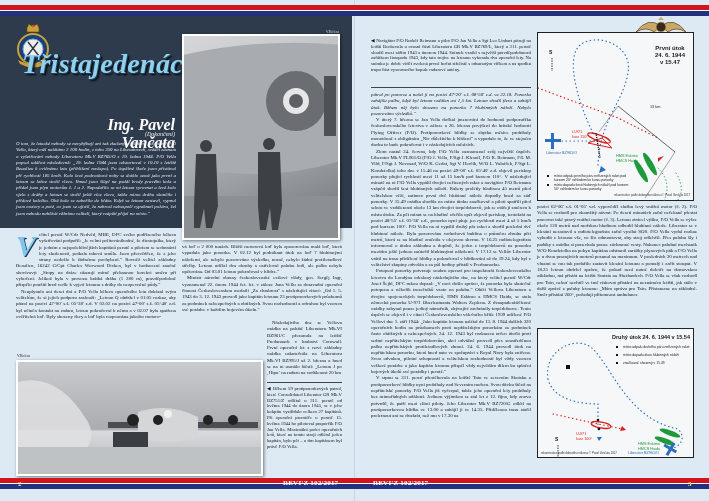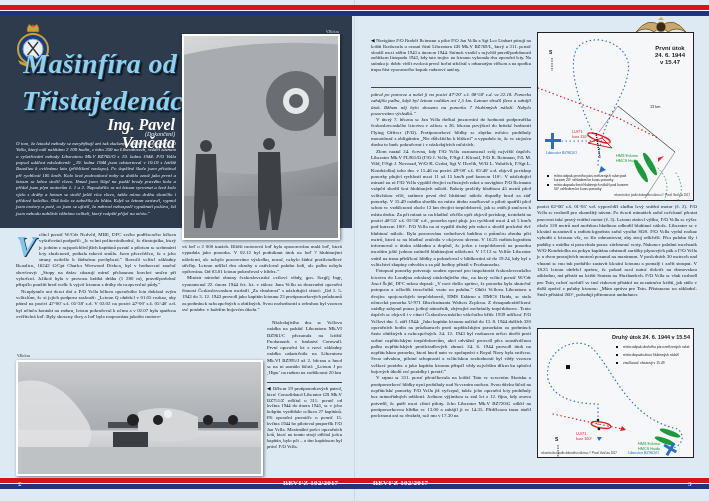--- a/index.html
+++ b/index.html
@@ -59,21 +59,20 @@
 <div class="header-panel">
   <svg class="crest" viewBox="0 0 40 50">
     <path d="M14 6 L16 2 L20 5 L24 2 L26 6 L26 10 L14 10 Z" fill="#c9a23a" stroke="#6b4b10" stroke-width="0.6"></path>
     <circle cx="20" cy="4" r="1.2" fill="#e44"></circle>
     <circle cx="20" cy="27" r="15" fill="#1b3f78" stroke="#c9a23a" stroke-width="2"></circle>
     <circle cx="20" cy="27" r="10" fill="#e9eef2" stroke="#7fa7d2" stroke-width="1"></circle>
     <path d="M14 34 L25 20 M26 34 L15 20" stroke="#333" stroke-width="1.4"></path>
     <path d="M5 38 Q20 46 35 38 L33 42 Q20 49 7 42 Z" fill="#c9a23a"></path>
   </svg>
   <div class="title">
-    <div>Mašinfíra od</div>
     <div>Třistajedenáctky</div>
   </div>
   <div class="author">Ing. Pavel Vančata</div>
   <div class="cont">(Dokončení)</div>
   <div class="intro">O tom, že letecké nehody se nevyhýbají ani tak zkušeným pilotům, jakým byl P/O Vella, který měl nalétáno 2 100 hodin, z toho 350 na Liberatorech, svědčí záznam o vyšetřování nehody Liberatoru Mk.V BZ765/O z 19. ledna 1944. P/O Vella popsal událost následovně: „19. ledna 1944 jsem odstartoval v 10.10 z letiště Beaulieu k cvičnému letu (přibližení naslepo). Po úspěšné škole jsem přistával při rychlosti 185 km/h. Kolo levé podvozkové nohy se dotklo země jako první a letoun se lehce stočil vlevo. Ihned jsem šlápl na pedál brzdy pravého kola a přidal jsem plyn motorům č. 1 a 2. Nepodařilo se mi letoun vyrovnat a levé kolo vjelo z dráhy a letoun se stočil ještě více vlevo, takže mimo dráhu skončilo i přídové kolečko. Obě kola se zabořila do bláta. Když se letoun zastavil, vypnul jsem motory a poté, co jsem se ujistil, že nehrozí nebezpečí vypuknutí požáru, šel jsem nehodu nahlásit věžnímu veliteli, který vzápětí přijel na místo.“</div>
 </div>
 
 <div class="photo-credit" style="left:326px;top:30px;">V.Kolesa</div>
 <div class="photo" style="left:182px;top:34px;width:158px;height:206px;background:linear-gradient(160deg,#d6d8da 0%,#b9bcbf 35%,#9a9ea3 65%,#6e7277 100%);">
   <svg width="158" height="206" viewBox="0 0 158 206">

